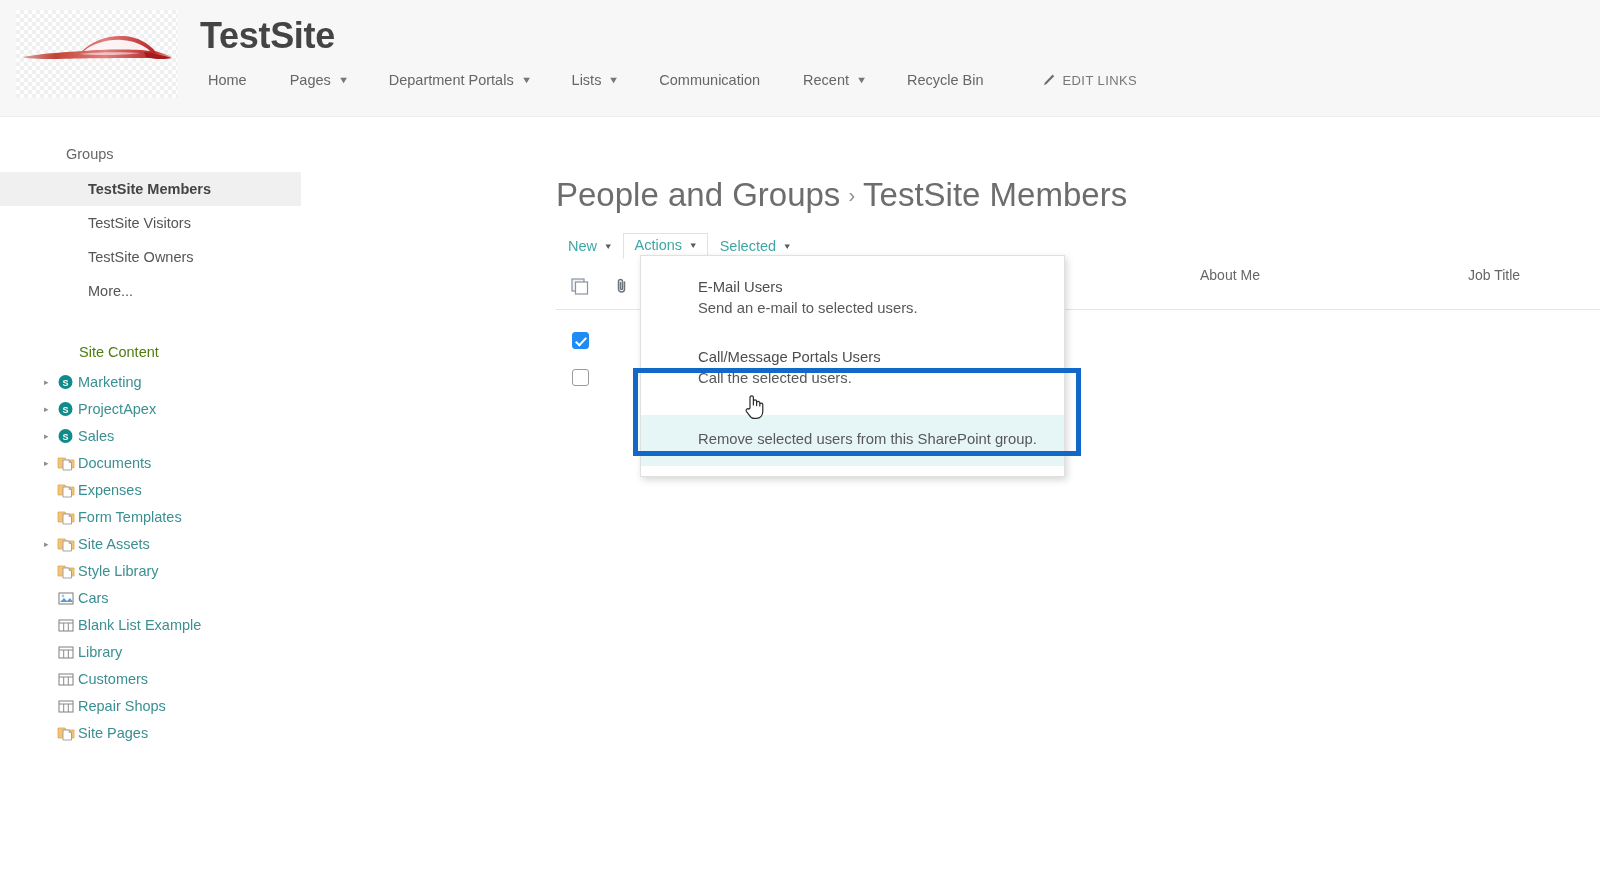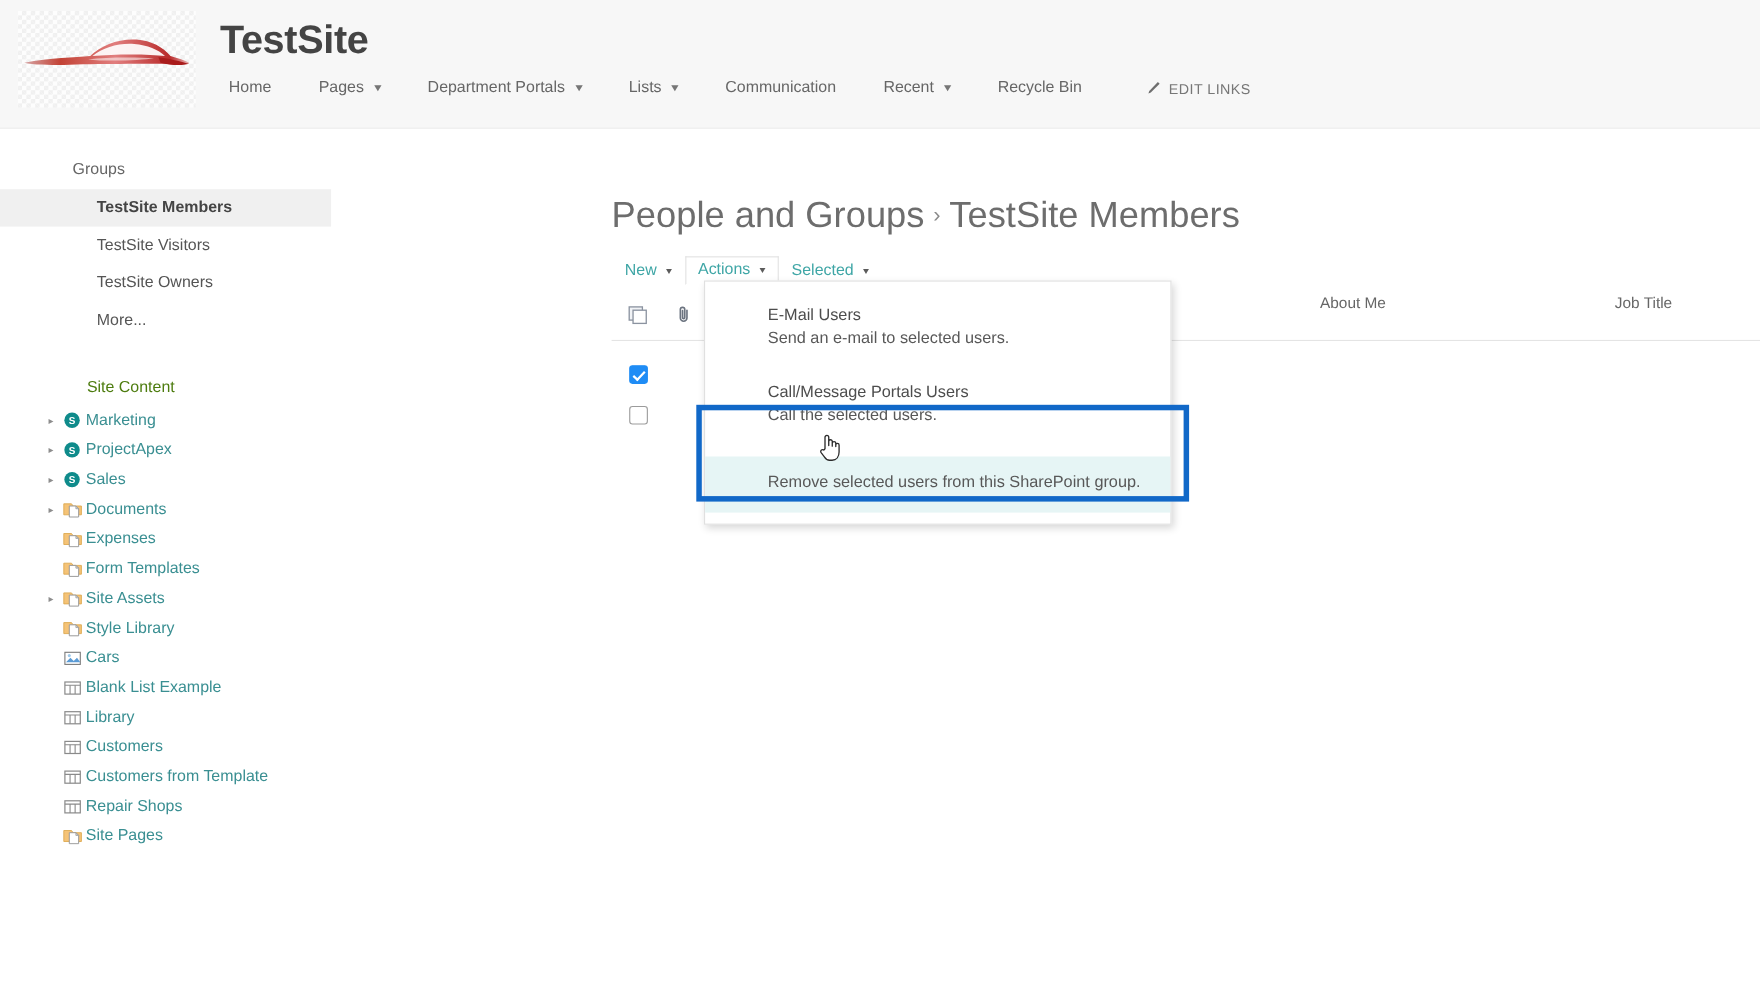--- a/index.html
+++ b/index.html
@@ -558,32 +558,20 @@
         <svg width="19" height="16" viewBox="0 0 19 16">
             <rect x="2" y="3" width="14" height="11" fill="#ffffff" stroke="#8a8a8a" stroke-width="1.1"></rect>
             <line x1="2" y1="6" x2="16" y2="6" stroke="#8a8a8a" stroke-width="1"></line>
             <line x1="6.7" y1="6" x2="6.7" y2="14" stroke="#8a8a8a" stroke-width="1"></line>
             <line x1="11.3" y1="6" x2="11.3" y2="14" stroke="#8a8a8a" stroke-width="1"></line>
           </svg>
       </span>
       <span class="tree-label">Customers</span>
     </div>
 
-    <div class="tree-row">
-      <span class="tree-arrow empty">▸</span>
-      <span class="tree-icon">
-        <svg width="19" height="16" viewBox="0 0 19 16">
-            <rect x="2" y="3" width="14" height="11" fill="#ffffff" stroke="#8a8a8a" stroke-width="1.1"></rect>
-            <line x1="2" y1="6" x2="16" y2="6" stroke="#8a8a8a" stroke-width="1"></line>
-            <line x1="6.7" y1="6" x2="6.7" y2="14" stroke="#8a8a8a" stroke-width="1"></line>
-            <line x1="11.3" y1="6" x2="11.3" y2="14" stroke="#8a8a8a" stroke-width="1"></line>
-          </svg>
-      </span>
-      <span class="tree-label">Customers from Template</span>
-    </div>
 
     <div class="tree-row">
       <span class="tree-arrow empty">▸</span>
       <span class="tree-icon">
         <svg width="19" height="16" viewBox="0 0 19 16">
             <rect x="2" y="3" width="14" height="11" fill="#ffffff" stroke="#8a8a8a" stroke-width="1.1"></rect>
             <line x1="2" y1="6" x2="16" y2="6" stroke="#8a8a8a" stroke-width="1"></line>
             <line x1="6.7" y1="6" x2="6.7" y2="14" stroke="#8a8a8a" stroke-width="1"></line>
             <line x1="11.3" y1="6" x2="11.3" y2="14" stroke="#8a8a8a" stroke-width="1"></line>
           </svg>

